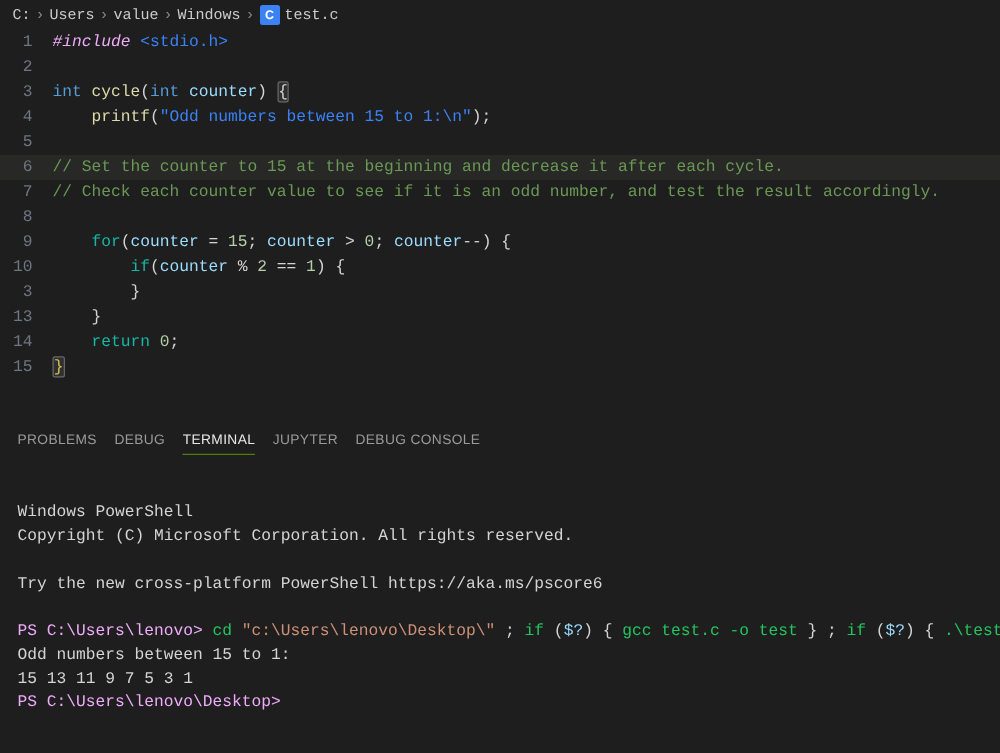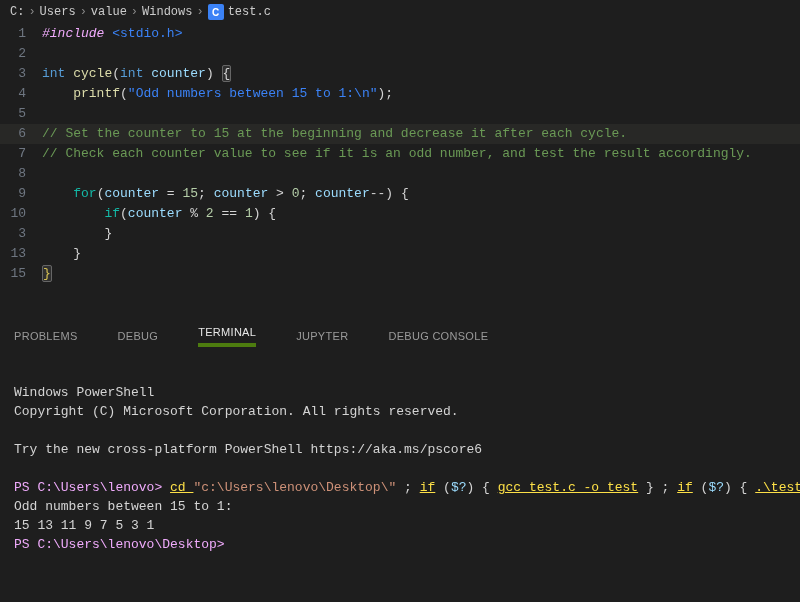--- a/index.html
+++ b/index.html
@@ -56,41 +56,40 @@
   .tok-brace   { color: #d4d4d4; }
   .tok-brace-match { background: rgba(255,255,255,0.08); border: 1px solid #666; border-radius: 2px; }
   .tok-yellow  { color: #d6c154; }
 
   .panel {
     margin-top: 30px;
     border-top-width: 0;
     padding: 0 14px;
   }
   .panel-tabs {
-    display: flex; gap: 40px;
+    display: flex; gap: 14px;
     padding: 12px 0 6px 0;
     font-size: 11px;
     color: #9a9a9a;
     font-family: "Segoe UI", Arial, sans-serif;
-    align-items: flex-end;
   }
   .panel-tab { padding-bottom: 5px; cursor: pointer; letter-spacing: 0.3px; }
-  .panel-tab.active { color: #e7e7e7; border-bottom: 4px solid #4d7c0f; }
+  .panel-tab.active { color: #e7e7e7; border-bottom: 1px solid #4d7c0f; }
 
   .terminal {
     margin-top: 30px;
     font-size: 13px;
     line-height: 19px;
     white-space: pre;
     color: #d4d4d4;
   }
   .ps-path   { color: #f0abfc; }
   .ps-string { color: #ce9178; }
   .ps-autovar{ color: #9cdcfe; }
-  .ps-cmd    { color: #fde047; text-decoration: underline; }
+  .ps-cmd    { color: #22c55e; }
 </style>
 </head>
 <body>
 
 <div class="breadcrumb">
   <span class="crumb">C:</span>
   <span class="sep">›</span>
   <span class="crumb">Users</span>
   <span class="sep">›</span>
   <span class="crumb">value</span>
@@ -144,20 +143,24 @@
     </div>
     <div class="code-row">
       <div class="gutter">3</div>
       <div class="code"><span>        </span><span class="tok-brace">}</span></div>
     </div>
     <div class="code-row">
       <div class="gutter">13</div>
       <div class="code"><span>    </span><span class="tok-brace">}</span></div>
     </div>
     <div class="code-row">
+      <div class="gutter">14</div>
+      <div class="code"><span>    </span><span class="tok-keyword">return</span><span> </span><span class="tok-number">0</span><span class="tok-brace">;</span></div>
+    </div>
+    <div class="code-row">
       <div class="gutter">15</div>
       <div class="code"><span class="tok-yellow tok-brace-match">}</span></div>
     </div>
   </div>
 
 <div class="panel">
   <div class="panel-tabs" id="panel-tabs">
       <div class="panel-tab">PROBLEMS</div>
       <div class="panel-tab">DEBUG</div>
       <div class="panel-tab active">TERMINAL</div>

